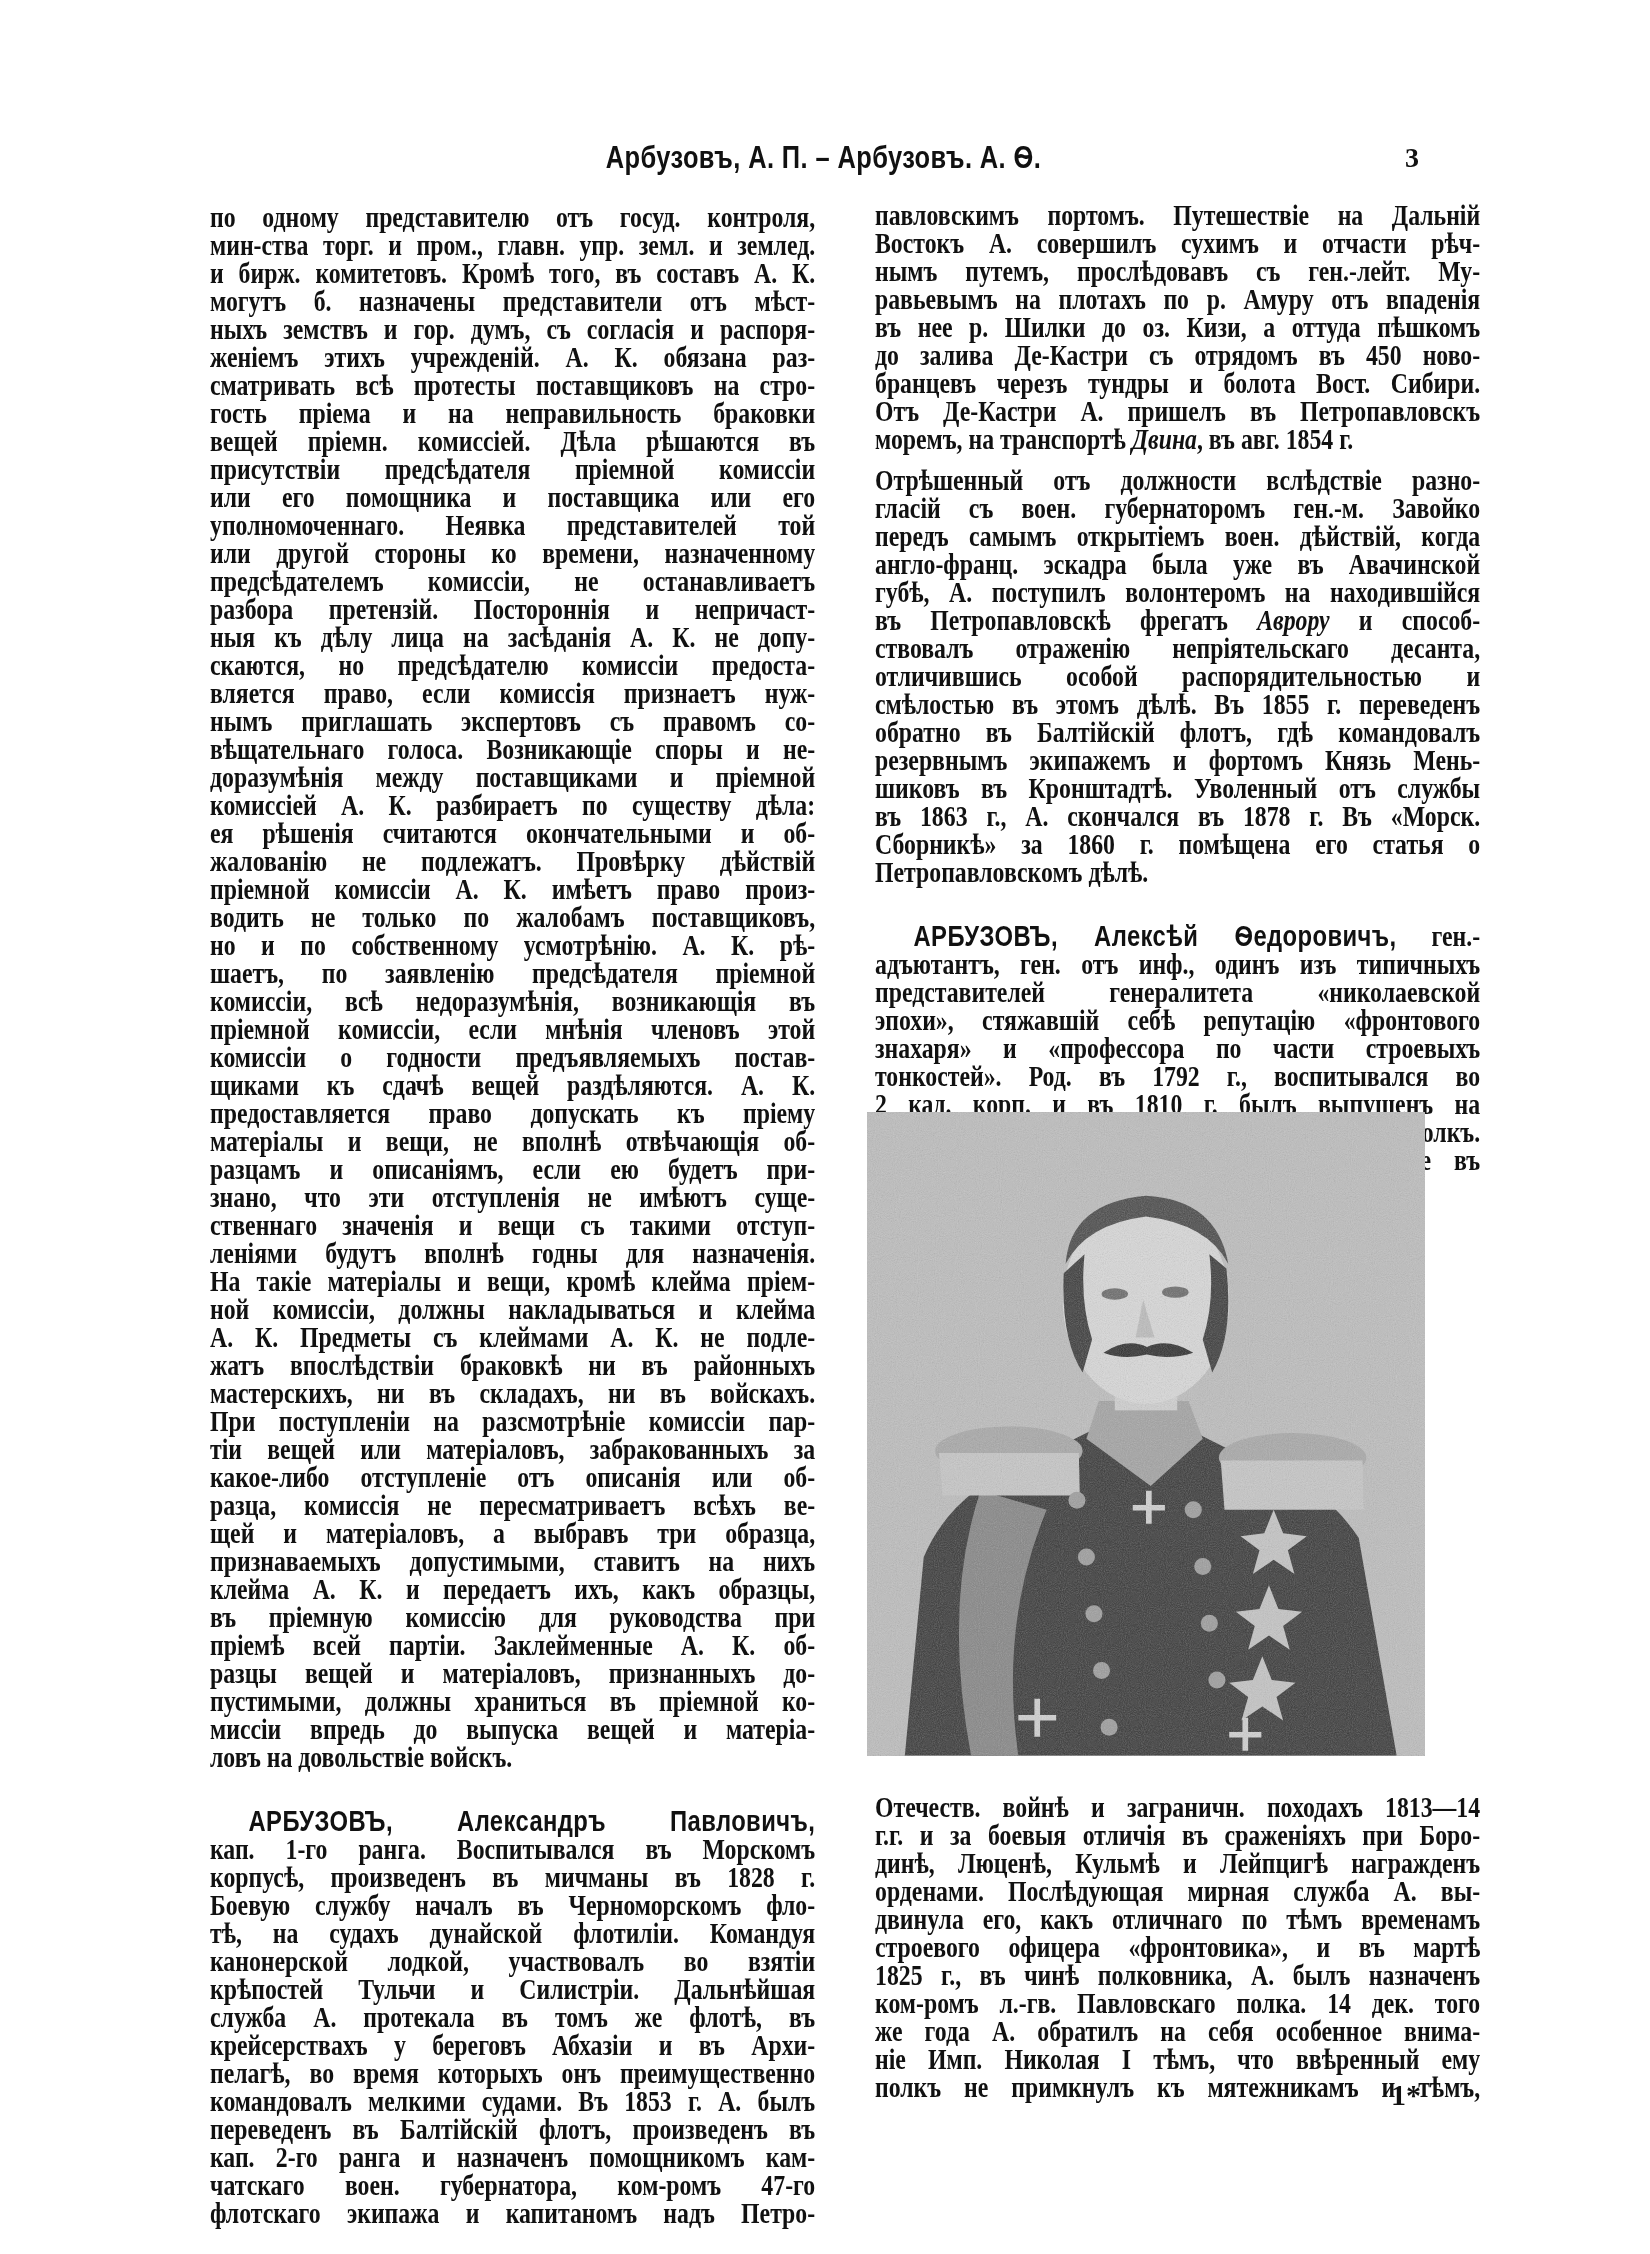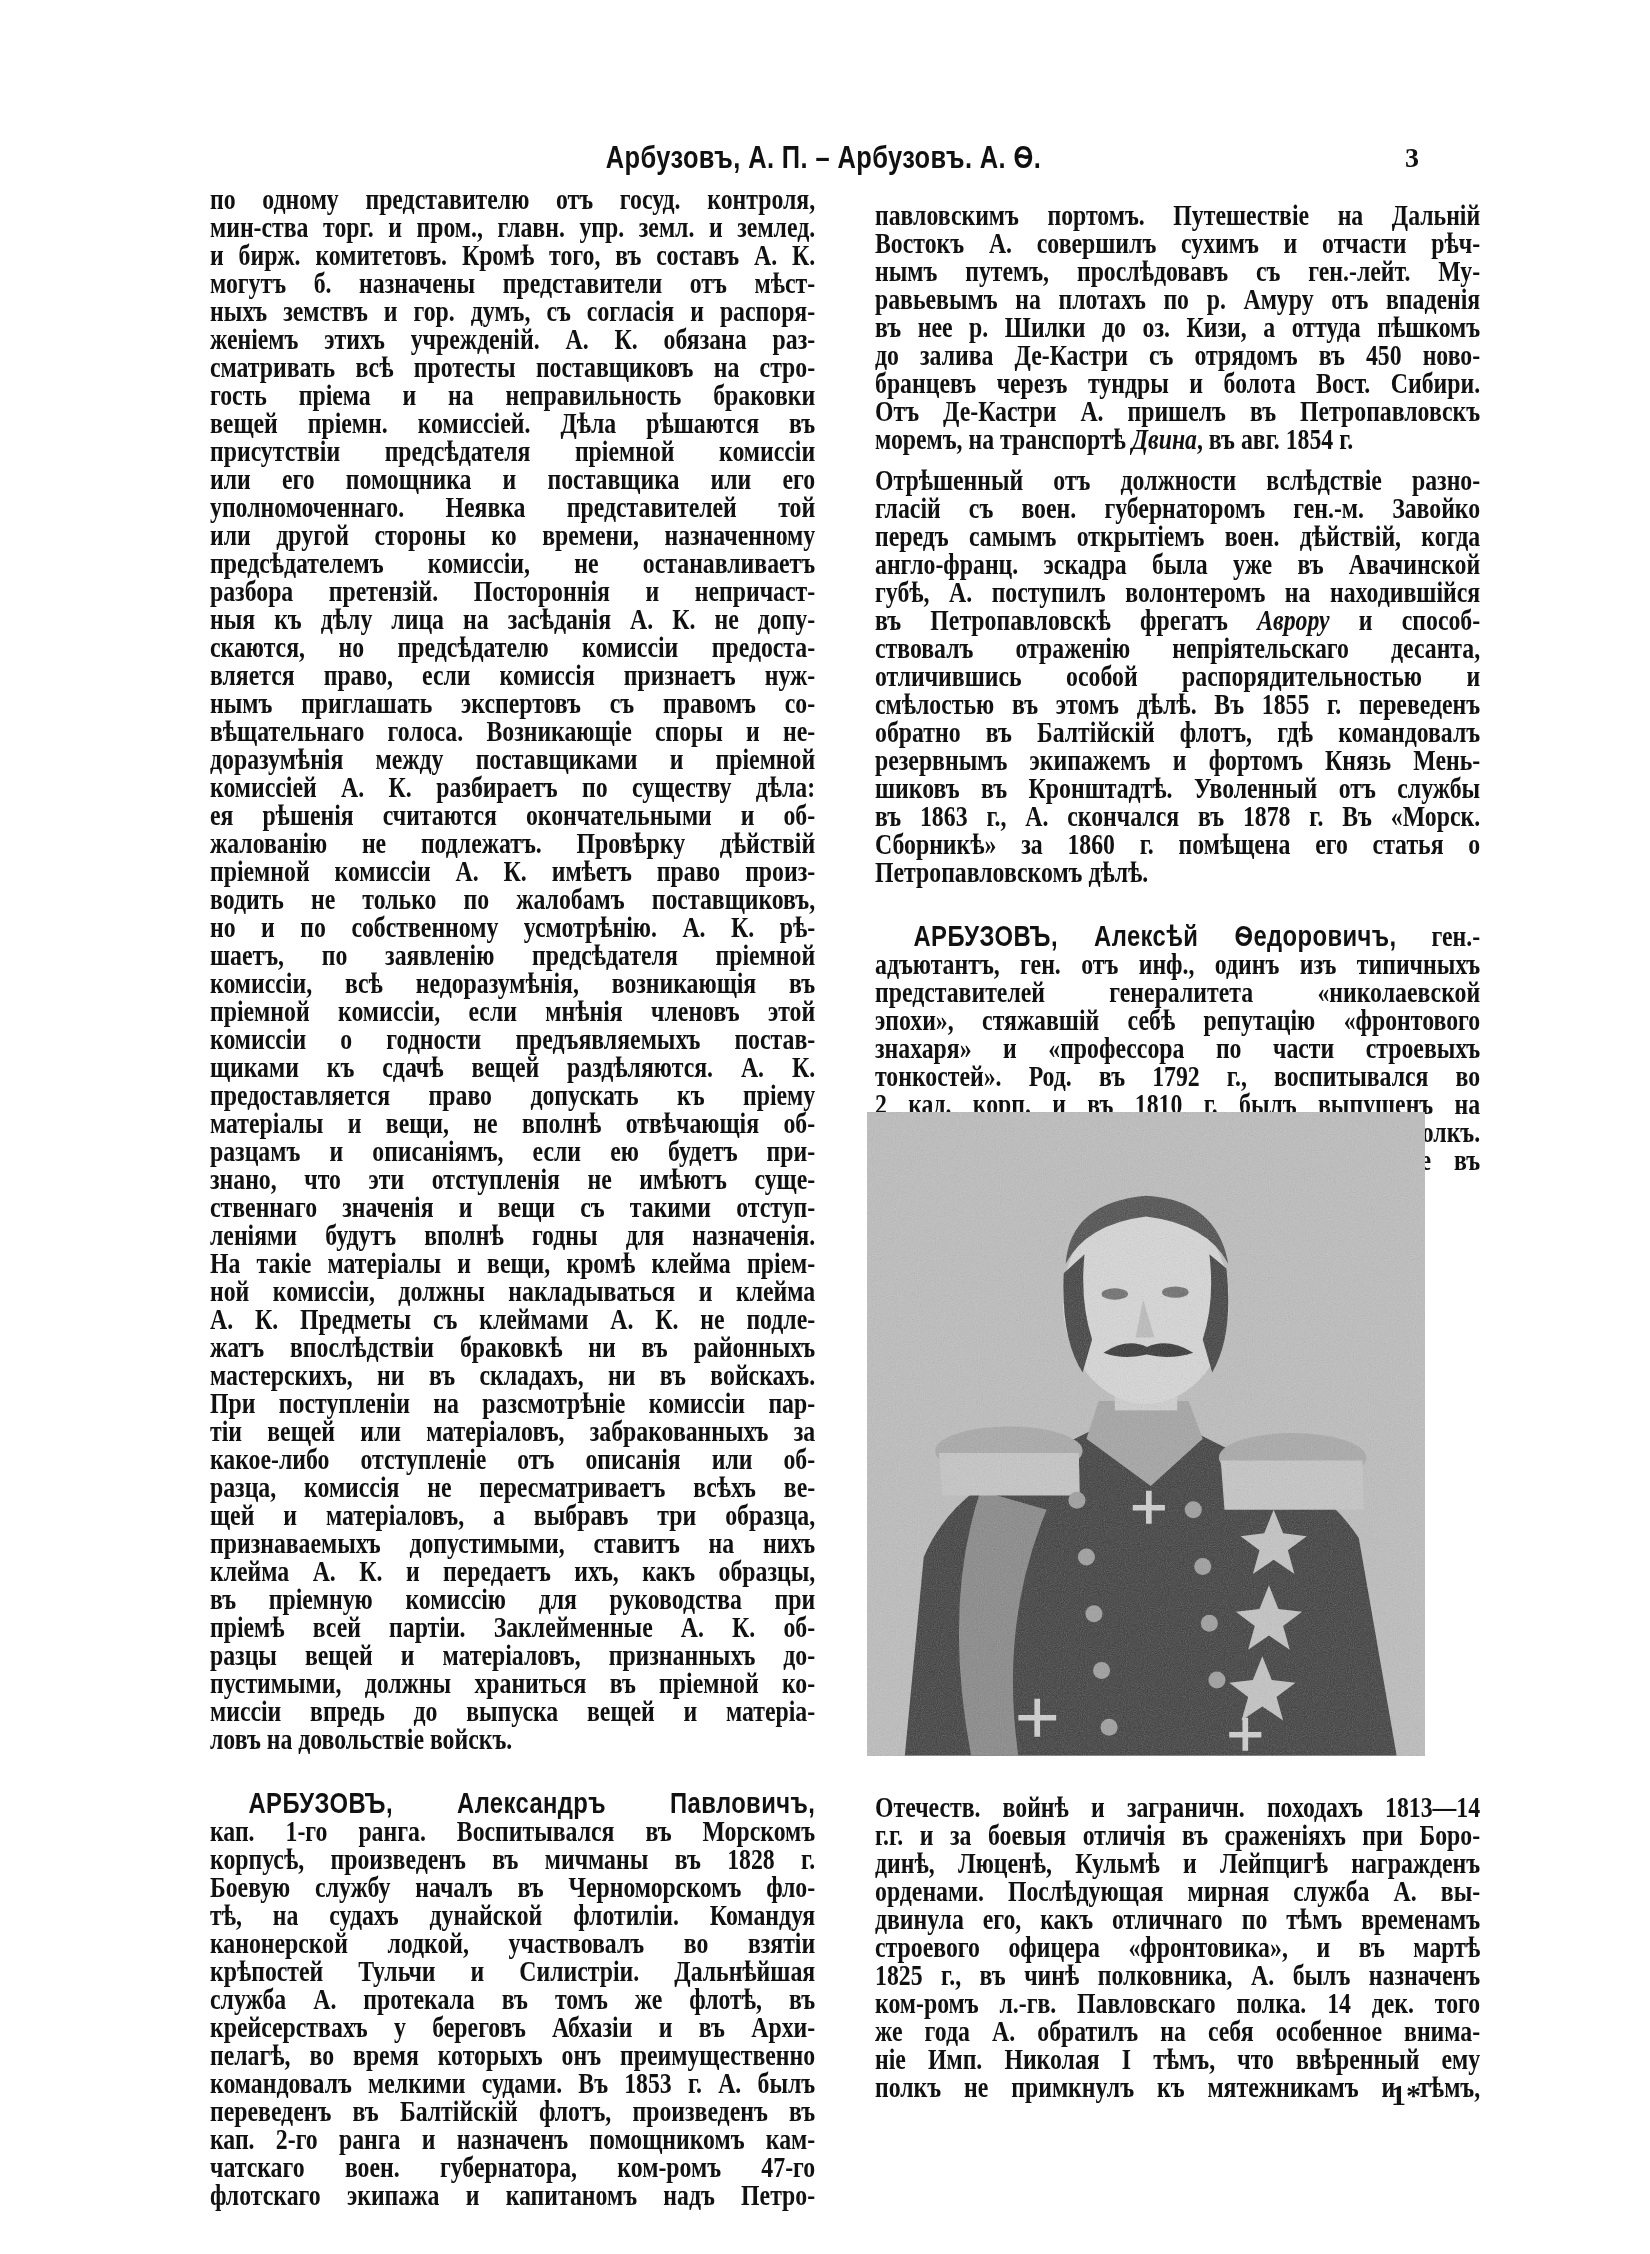--- a/index.html
+++ b/index.html
@@ -13,21 +13,21 @@
   }
   .page-number {
     position: absolute; left: 1405px; top: 142px;
     font-family: "Liberation Serif", serif; font-weight: bold; font-size: 28px;
   }
 
   .col {
     position: absolute; font-family: "Liberation Serif", serif; font-weight: bold;
     font-size: 29px; line-height: 28px; color: #111;
   }
-  .left-col { left: 210px; top: 185px; width: 606px; }
+  .left-col { left: 210px; top: 203px; width: 606px; }
   .right-col { left: 875px; top: 201px; width: 606px; }
 
   .line-box { display: block; width: 738px; transform: scaleX(0.82); transform-origin: left top; height: 28px; }
   .line-box > span { display: block; width: 738px; white-space: nowrap; text-align: justify; text-align-last: justify; }
   .line-box.last > span { text-align-last: left; }
 
   .heading-name { font-family: "Liberation Sans", sans-serif; font-weight: 900; letter-spacing: 0.5px; }
   .indent > span { padding-left: 47px; box-sizing: border-box; }
   .it { font-style: italic; }
 

